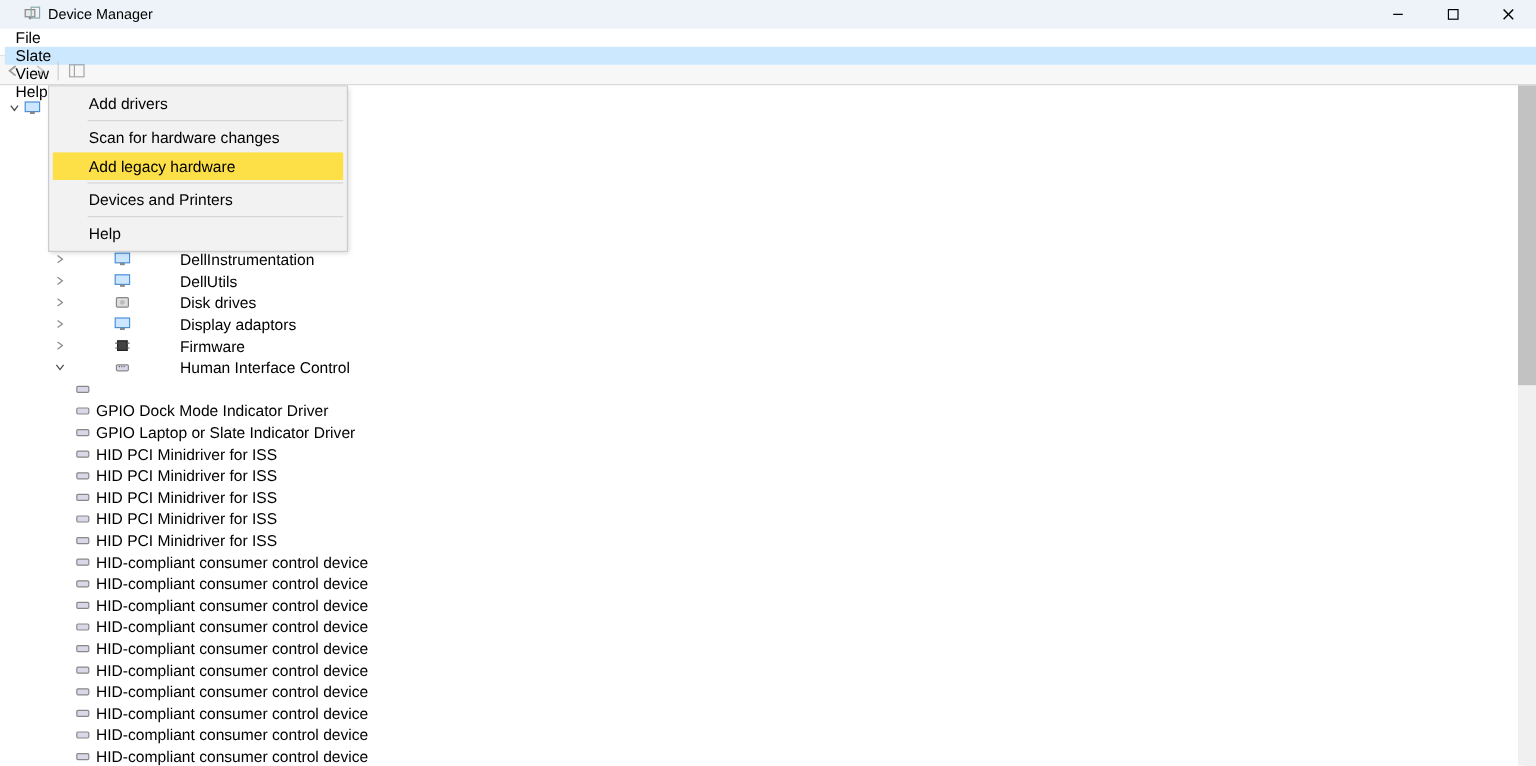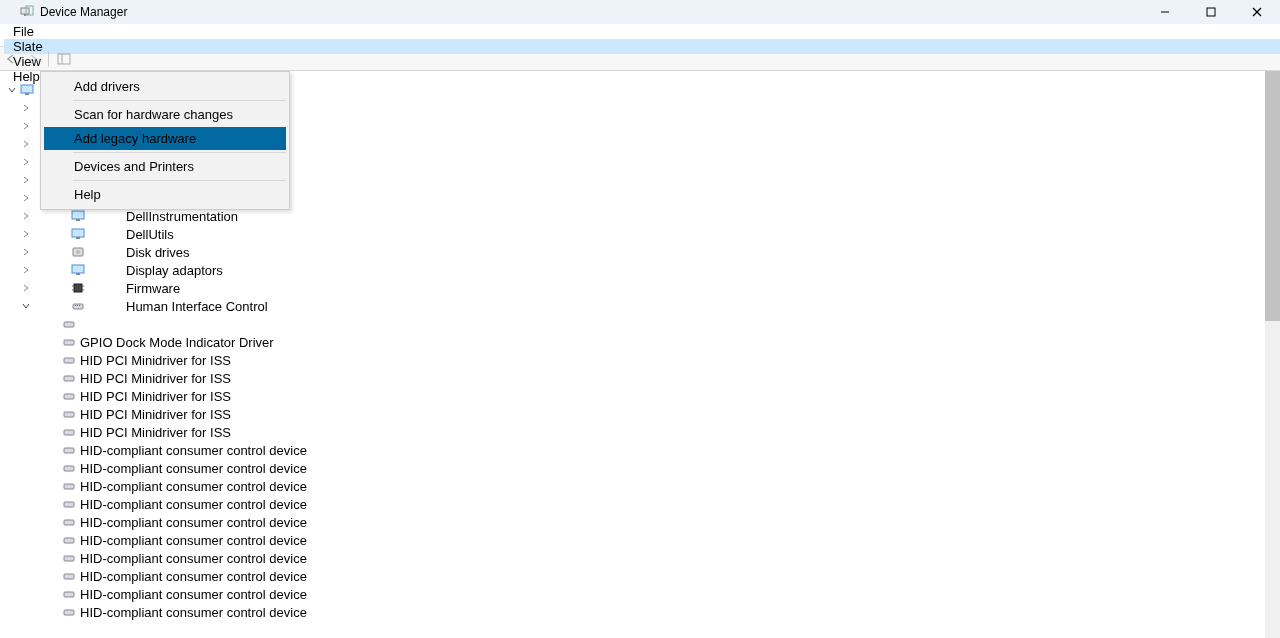--- a/index.html
+++ b/index.html
@@ -19,26 +19,26 @@
 .toolbar .tb-btn { width: 18px; height: 18px; display: flex; align-items: center; justify-content: center; opacity: .55; }
 .toolbar .divider { width: 1px; height: 16px; background: #ccc; margin: 0 2px; }
 
 .content { position: relative; height: calc(638px - 22px - 23px - 24px); overflow: hidden; }
 
 .tree { padding-top: 10px; }
 .tree-row { height: 18px; display: flex; align-items: center; font-size: 13px; white-space: nowrap; }
 .tree-row .expando { width: 12px; height: 12px; display: flex; align-items: center; justify-content: center; margin-right: 2px; color: #666; }
 .tree-row .node-icon { width: 14px; height: 14px; margin-right: 4px; display: flex; align-items: center; justify-content: center; }
 .indent-0 { padding-left: 6px; }
-.indent-1 { padding-left: 20px; gap: 37px; }
+.indent-1 { padding-left: 44px; gap: 37px; }
 .indent-2 { padding-left: 62px; }
 
 .dropdown { position: absolute; left: 40px; top: 0; width: 250px; background: #f2f2f2; border: 1px solid #ccc; box-shadow: 2px 2px 4px rgba(0,0,0,.15); padding: 2px; z-index: 10; }
 .dropdown .dd-item { height: 23px; display: flex; align-items: center; padding-left: 30px; font-size: 13px; margin: 1px; }
-.dropdown .dd-item.hover { background: #0369a1; }
+.dropdown .dd-item.hover { background: #fde047; }
 .dropdown .dd-sep { height: 1px; background: #d6d6d6; margin: 2px 1px 2px 30px; }
 
 .vscroll { position: absolute; right: 0; top: 0; width: 15px; height: 100%; background: #f0f0f0; }
 .vscroll .thumb { position: absolute; left: 0; top: 0; width: 15px; height: 250px; background: #c2c2c2; }
 
 svg { display: block; }
 </style>
 </head>
 <body>
 
@@ -284,20 +284,28 @@
             </svg>
           </span>
           <span>GPIO Dock Mode Indicator Driver</span>
         </div>
         <div class="tree-row indent-2">
           <span class="node-icon">
             <svg width="14" height="14">
               <rect x="2" y="5" width="10" height="5" rx="1" fill="#d8d8e8" stroke="#888"></rect>
             </svg>
           </span>
+          <span>GPIO Laptop or Slate Indicator Driver</span>
+        </div>
+        <div class="tree-row indent-2">
+          <span class="node-icon">
+            <svg width="14" height="14">
+              <rect x="2" y="5" width="10" height="5" rx="1" fill="#d8d8e8" stroke="#888"></rect>
+            </svg>
+          </span>
           <span>HID PCI Minidriver for ISS</span>
         </div>
         <div class="tree-row indent-2">
           <span class="node-icon">
             <svg width="14" height="14">
               <rect x="2" y="5" width="10" height="5" rx="1" fill="#d8d8e8" stroke="#888"></rect>
             </svg>
           </span>
           <span>HID PCI Minidriver for ISS</span>
         </div>

